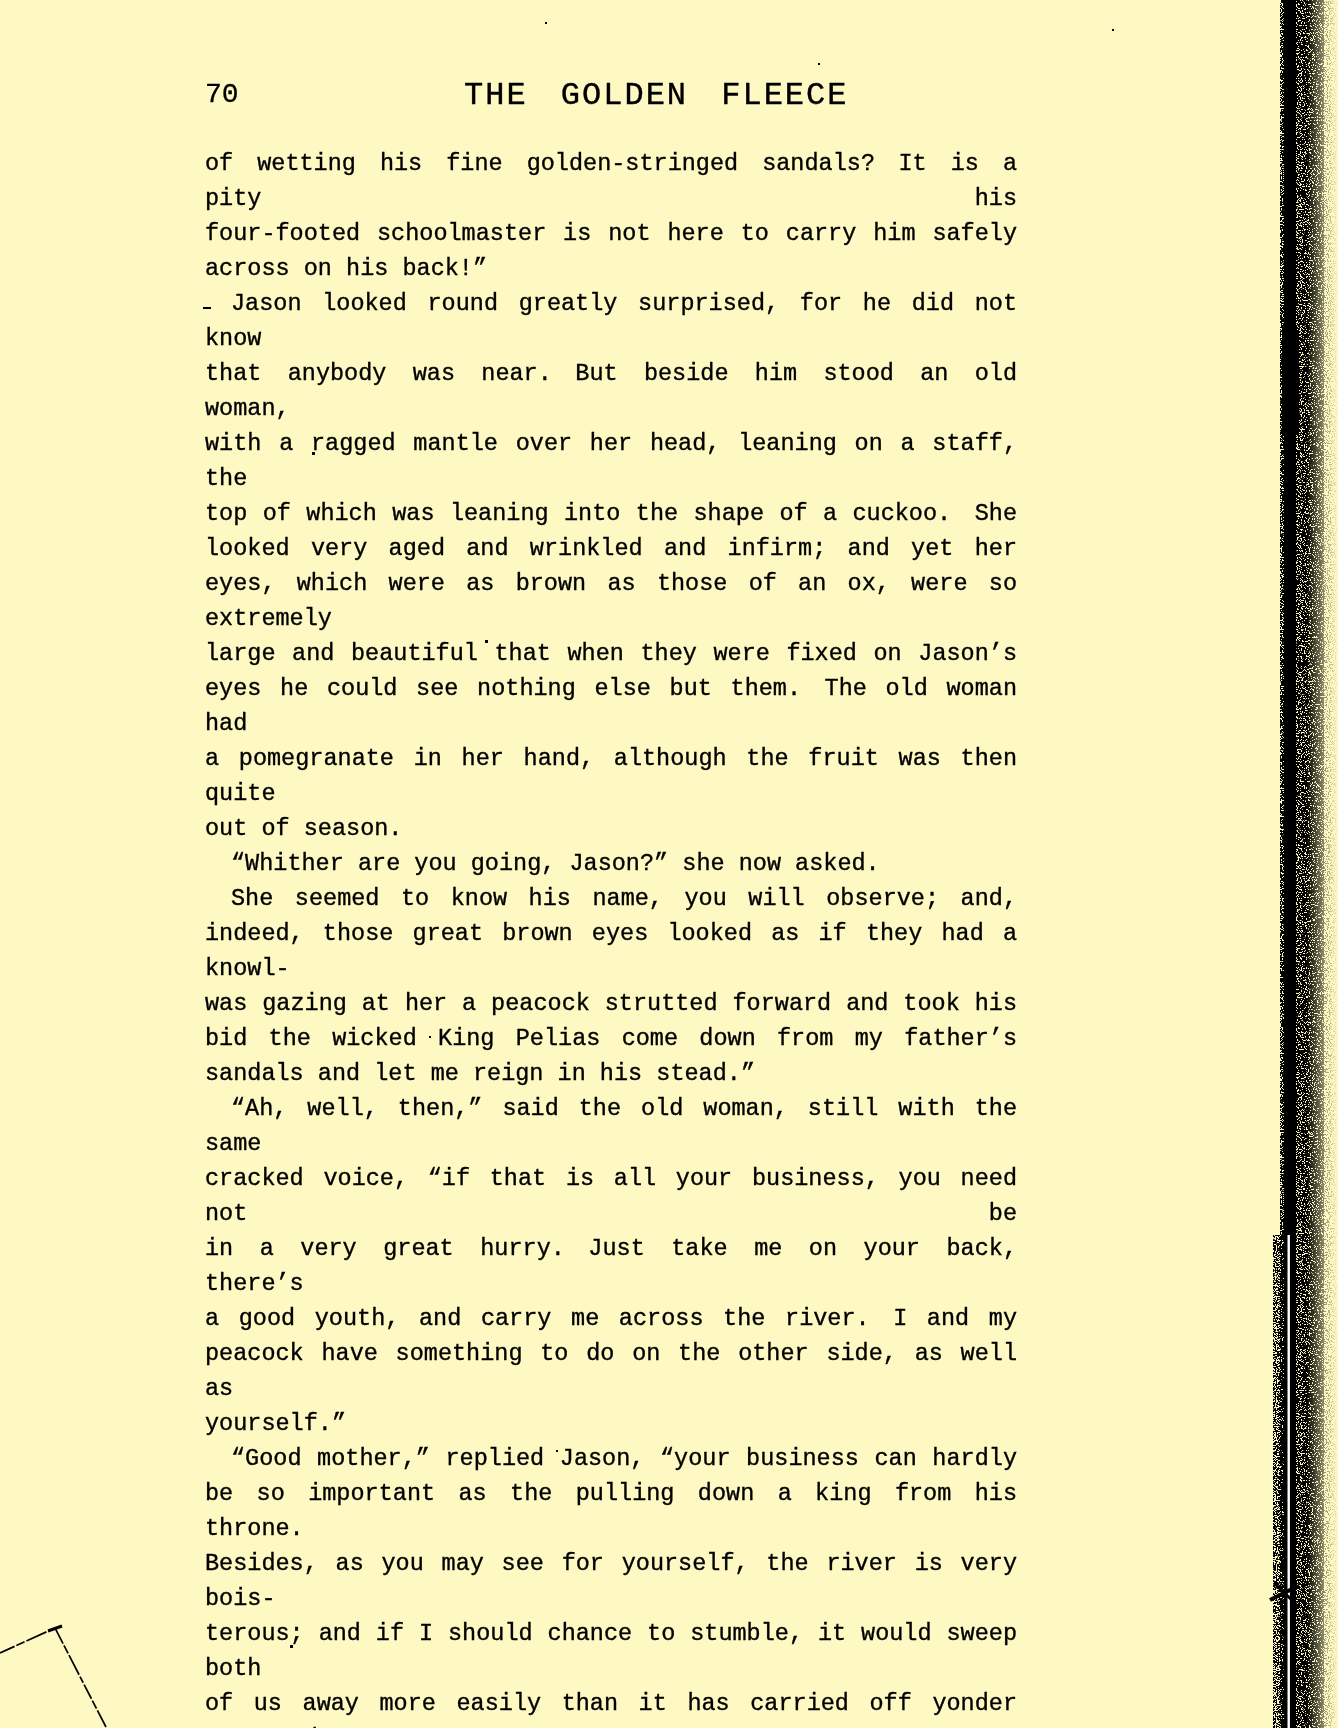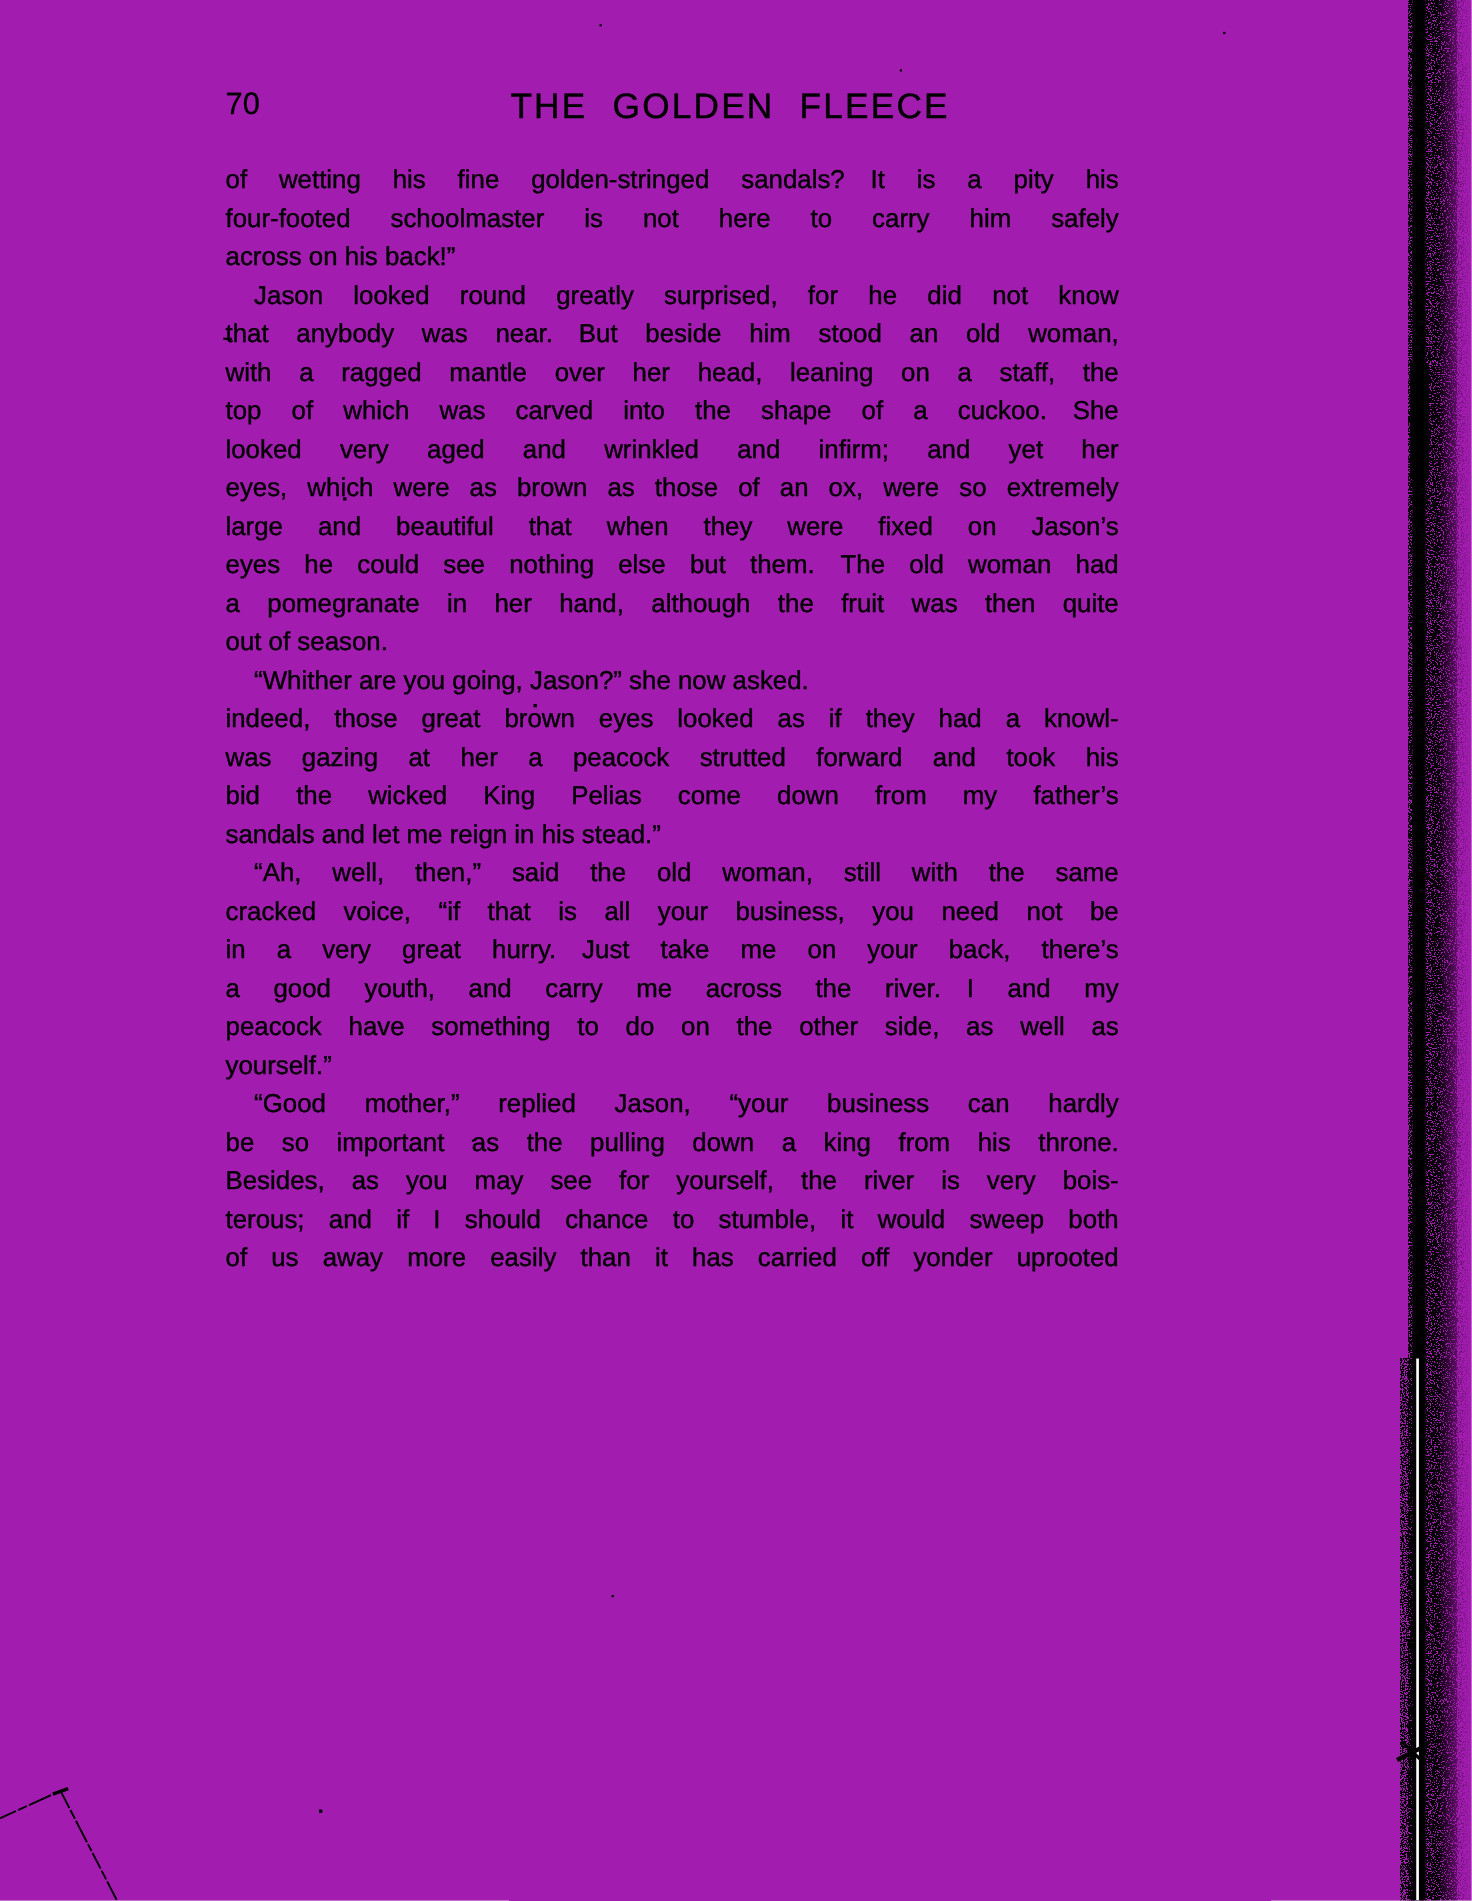--- a/index.html
+++ b/index.html
@@ -1,21 +1,21 @@
 <!DOCTYPE html>
 <html><head>
 <meta charset="utf-8">
 <style>
   html,body{margin:0;padding:0;background:#ffffff;}
   #stage{
     position:relative;
     width:1338px;height:1728px;
-    background:#a21caf;
+    background:#fef9c3;
     overflow:hidden;
-    font-family:Liberation Sans, sans-serif;
+    font-family:Liberation Mono, monospace;
     color:#000;
   }
   
   .pagenum{
     position:absolute;left:205px;top:81px;
     font-size:28px;line-height:1;
     -webkit-text-stroke:0.3px #000;
   }
   .runtitle{
     position:absolute;left:464px;top:80px;
@@ -53,28 +53,29 @@
   <div class="pagenum">70</div>
   <div class="runtitle">THE GOLDEN FLEECE</div>
 
   <div class="bodytext" id="body-text">
       <div class="line">of wetting his fine golden-stringed sandals? It is a pity his</div>
       <div class="line">four-footed schoolmaster is not here to carry him safely</div>
       <div class="line noj">across on his back!”</div>
       <div class="line ind">Jason looked round greatly surprised, for he did not know</div>
       <div class="line">that anybody was near. But beside him stood an old woman,</div>
       <div class="line">with a ragged mantle over her head, leaning on a staff, the</div>
-      <div class="line">top of which was carved into the shape of a cuckoo. She</div>
+      <div class="line">top of which was leaning into the shape of a cuckoo. She</div>
       <div class="line">looked very aged and wrinkled and infirm; and yet her</div>
       <div class="line">eyes, which were as brown as those of an ox, were so extremely</div>
       <div class="line">large and beautiful that when they were fixed on Jason’s</div>
       <div class="line">eyes he could see nothing else but them. The old woman had</div>
       <div class="line">a pomegranate in her hand, although the fruit was then quite</div>
       <div class="line noj">out of season.</div>
       <div class="line ind noj">“Whither are you going, Jason?” she now asked.</div>
+      <div class="line ind">She seemed to know his name, you will observe; and,</div>
       <div class="line">indeed, those great brown eyes looked as if they had a knowl-</div>
       <div class="line">was gazing at her a peacock strutted forward and took his</div>
       <div class="line">bid the wicked King Pelias come down from my father’s</div>
       <div class="line noj">sandals and let me reign in his stead.”</div>
       <div class="line ind">“Ah, well, then,” said the old woman, still with the same</div>
       <div class="line">cracked voice, “if that is all your business, you need not be</div>
       <div class="line">in a very great hurry. Just take me on your back, there’s</div>
       <div class="line">a good youth, and carry me across the river. I and my</div>
       <div class="line">peacock have something to do on the other side, as well as</div>
       <div class="line noj">yourself.”</div>

